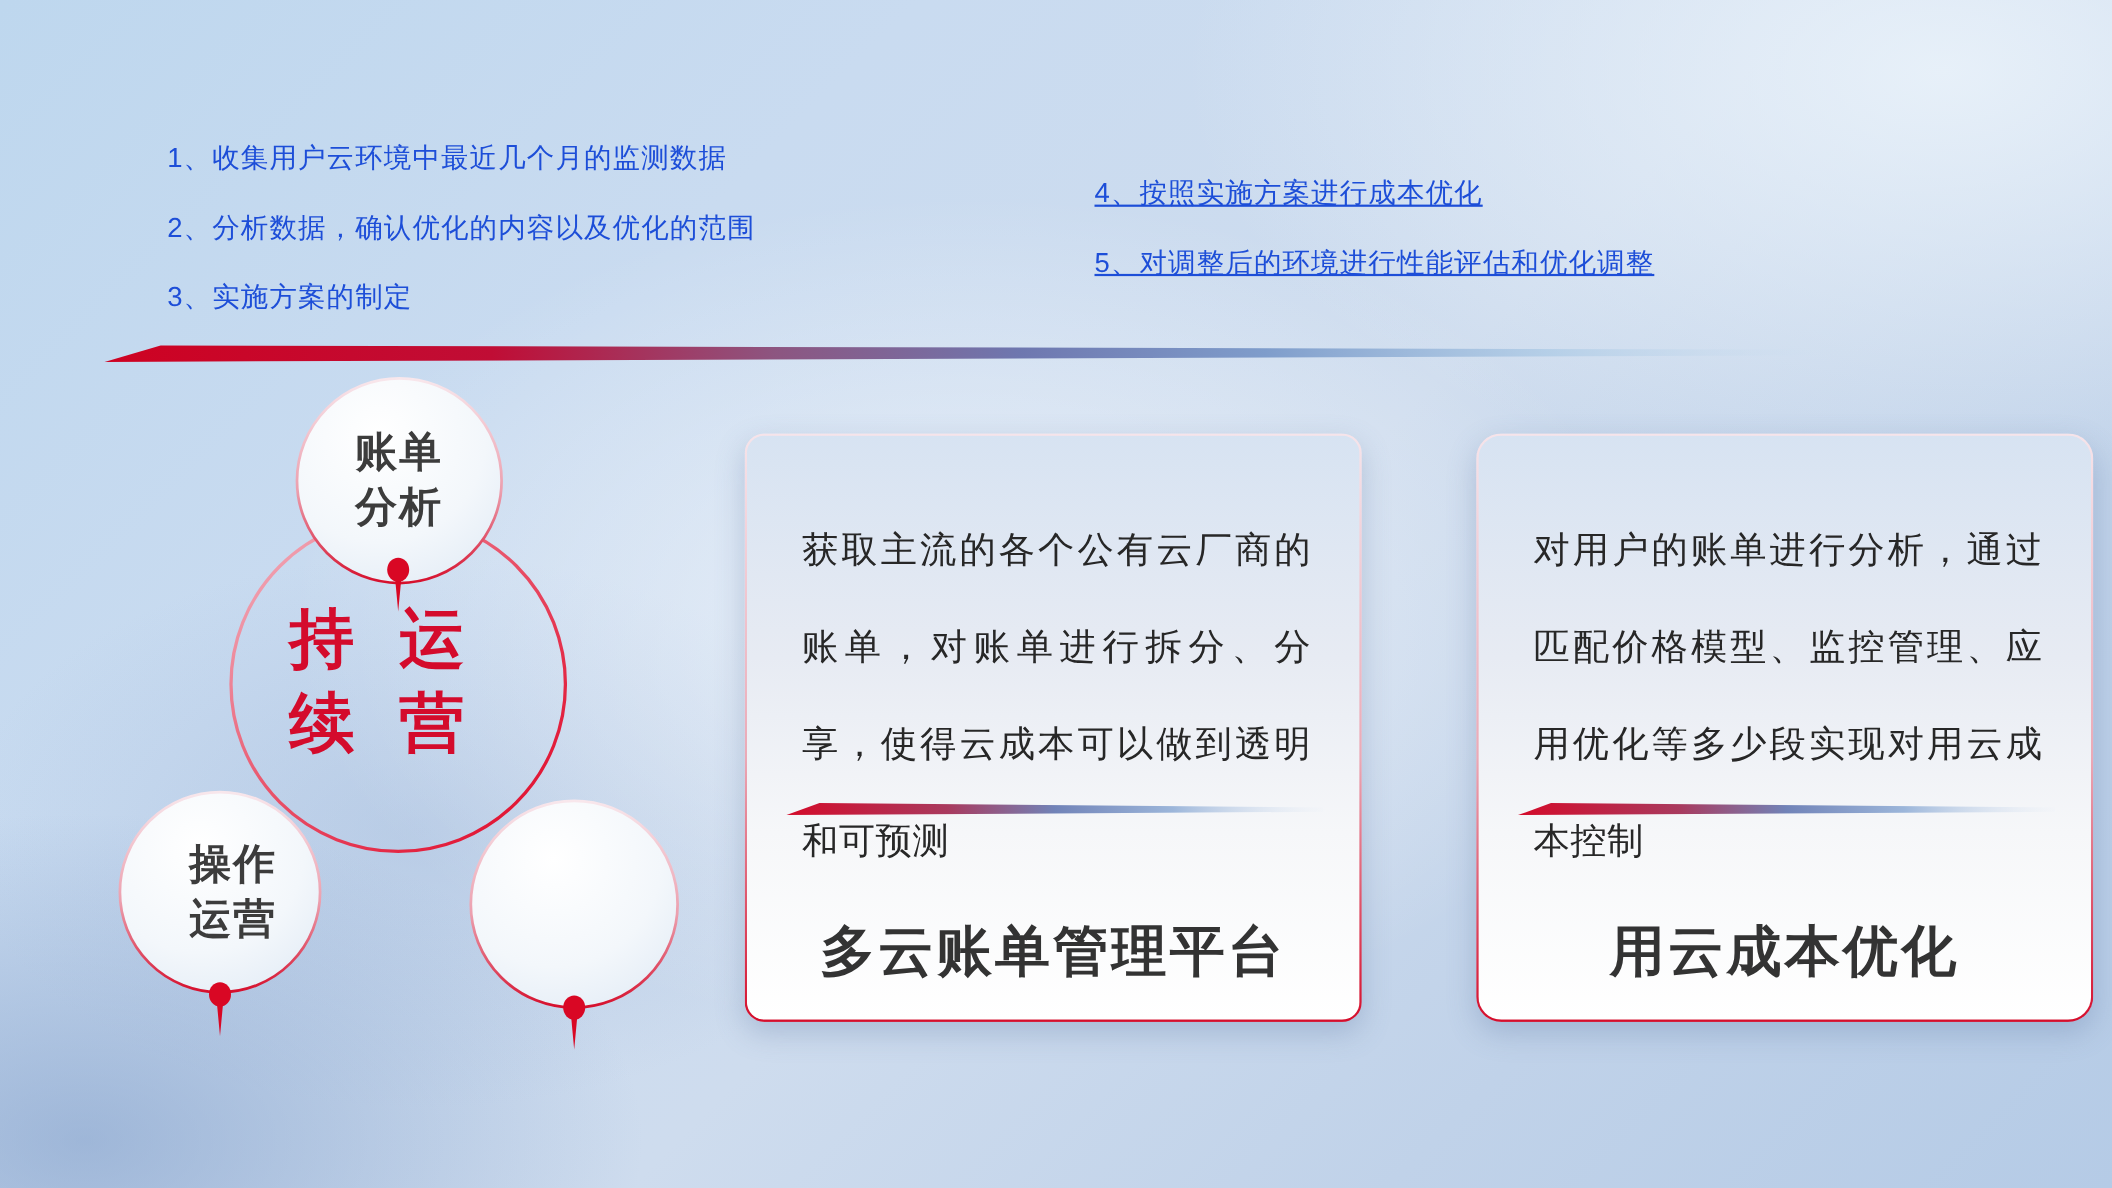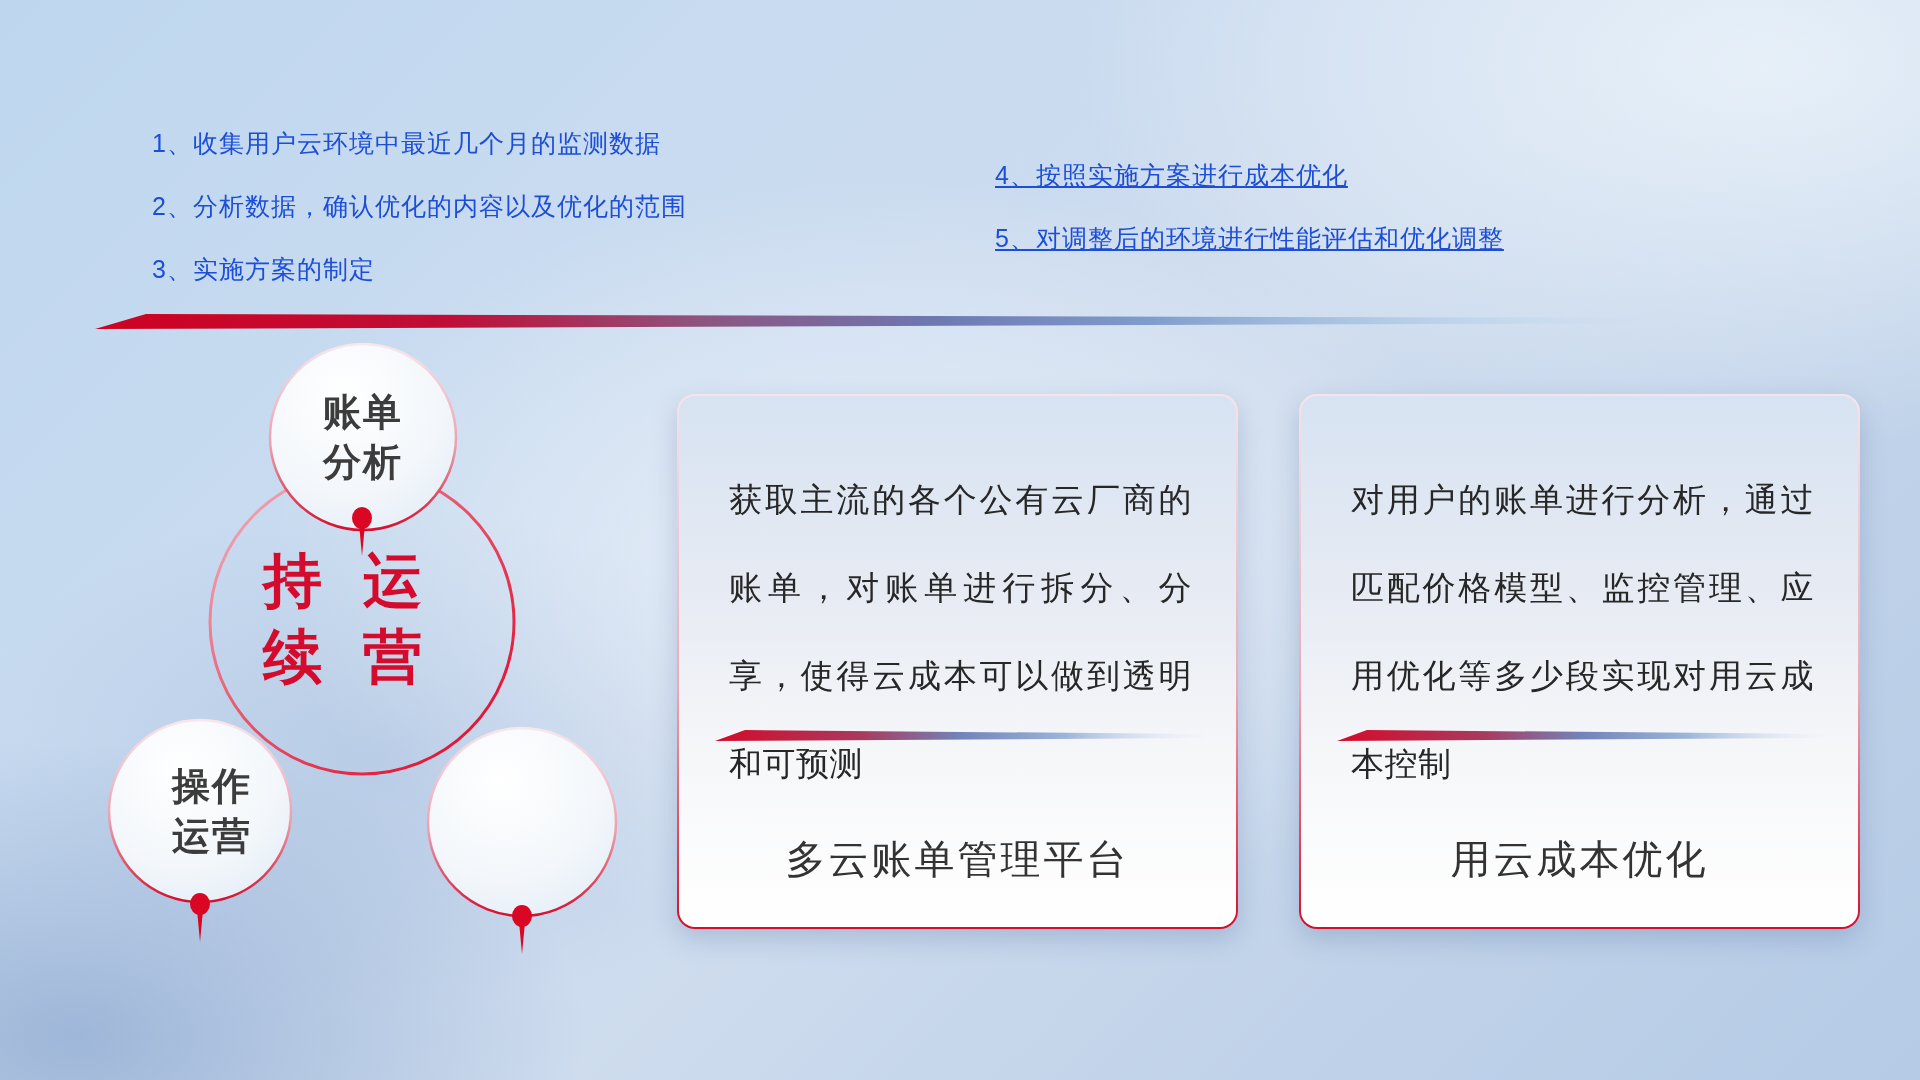--- a/index.html
+++ b/index.html
@@ -43,30 +43,30 @@
   
   .card{
     position:absolute;top:394px;width:557px;height:531px;border-radius:18px;
     border:2px solid transparent;
     background:
       linear-gradient(180deg,#d7e3f2 0%,#e7ebf3 38%,#f6f7f9 68%,#ffffff 100%) padding-box,
       linear-gradient(180deg,#f6e4ea 0%,#eba9b6 55%,#d50d2b 100%) border-box;
     box-shadow:0 10px 26px rgba(88,117,160,0.30);
   }
   .card-1{left:677px;}
-  .card-2{left:1299px;}
+  .card-2{left:1342px;border-radius:23px;}
   .card-body{
     position:absolute;left:50px;right:44px;top:60px;
     font-size:33px;line-height:88px;color:#272727;
     text-align:justify;letter-spacing:0.5px;
   }
   .card-divider{position:absolute;left:0;top:330px;width:557px;height:18px;}
   .card-title{
     position:absolute;left:0;right:0;top:436px;
-    text-align:center;font-size:40px;font-weight:400;color:#333333;letter-spacing:3px;
+    text-align:center;font-size:50px;font-weight:700;color:#333333;letter-spacing:3px;
   }
 </style>
 </head>
 <body>
 
 <div class="bg"></div>
 
 <div class="steps steps-left">
   <div class="step">1、收集用户云环境中最近几个月的监测数据</div>
   <div class="step">2、分析数据，确认优化的内容以及优化的范围</div>

